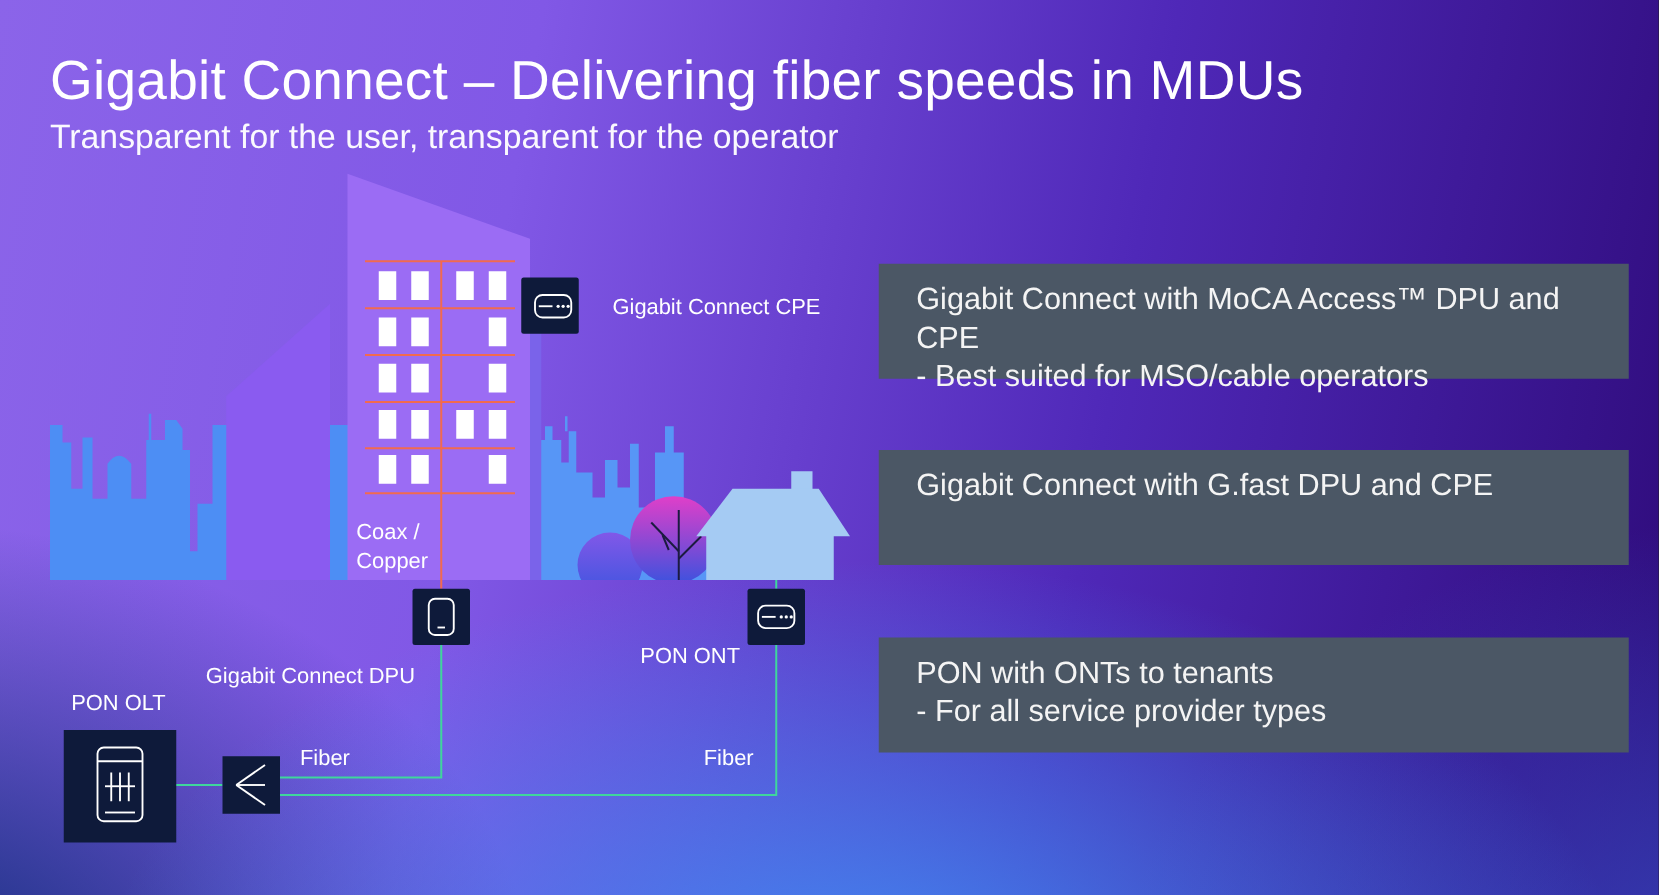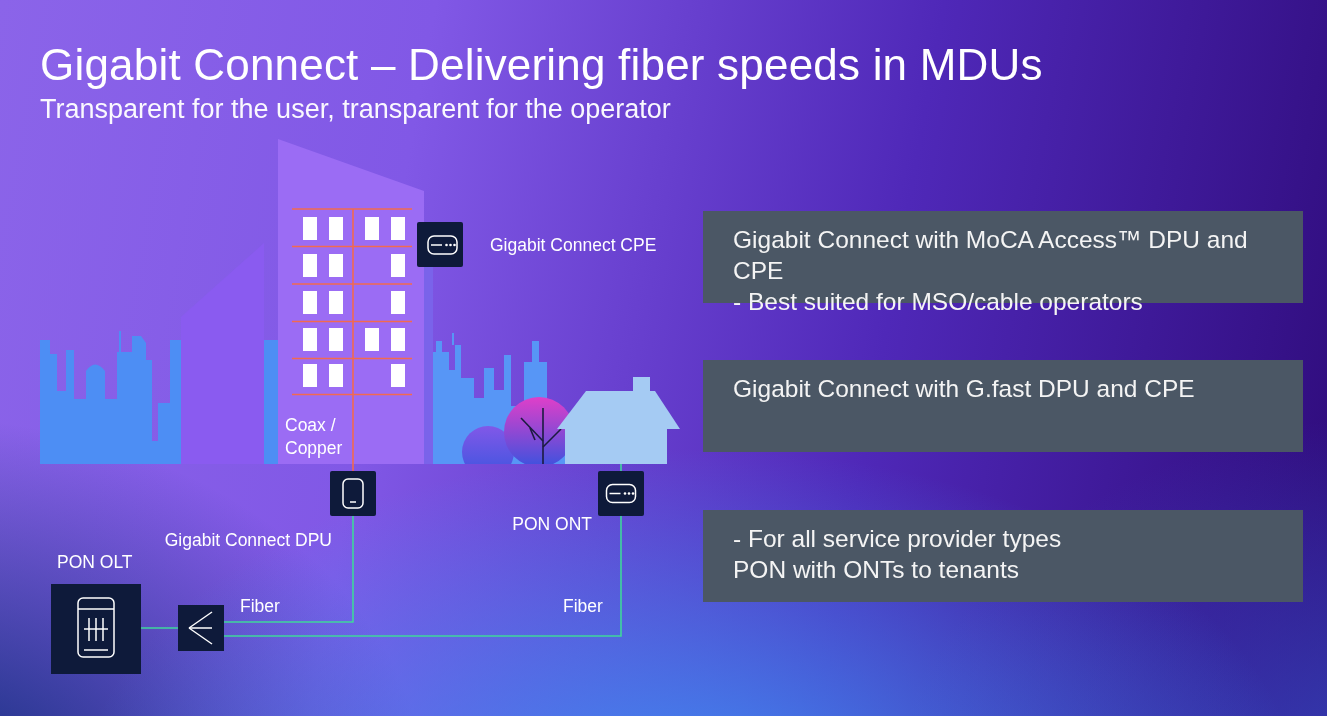--- a/index.html
+++ b/index.html
@@ -172,16 +172,16 @@
   <div class="lbl" style="left:563px;top:596px;">Fiber</div>
 
   <div class="callout" style="top:211px;">
     <div>Gigabit Connect with MoCA Access™ DPU and CPE</div>
     <div>- Best suited for MSO/cable operators</div>
   </div>
   <div class="callout" style="top:360px;">
     <div>Gigabit Connect with G.fast DPU and CPE</div>
   </div>
   <div class="callout" style="top:510px;">
+    <div>PON with ONTs to tenants</div>
     <div>- For all service provider types</div>
-    <div>PON with ONTs to tenants</div>
   </div>
 </div>
 
 </body></html>

